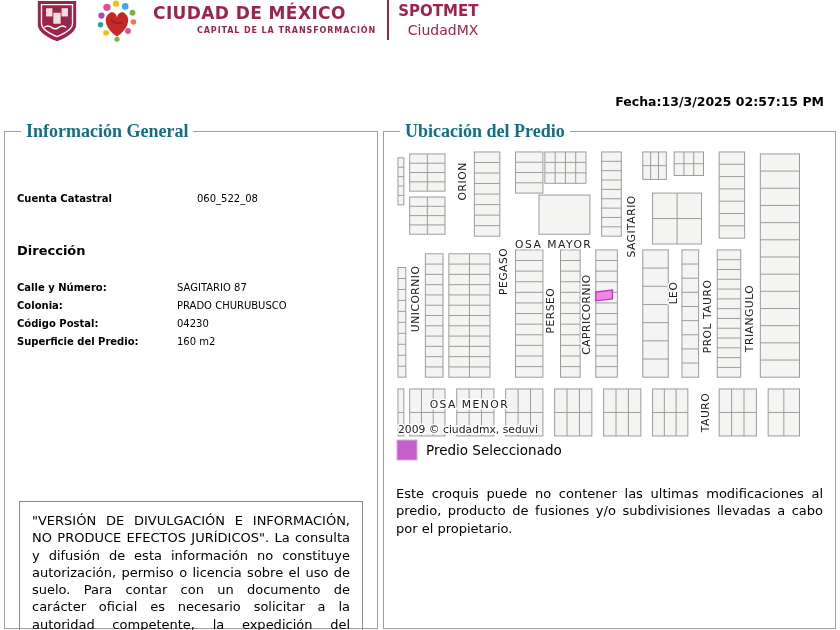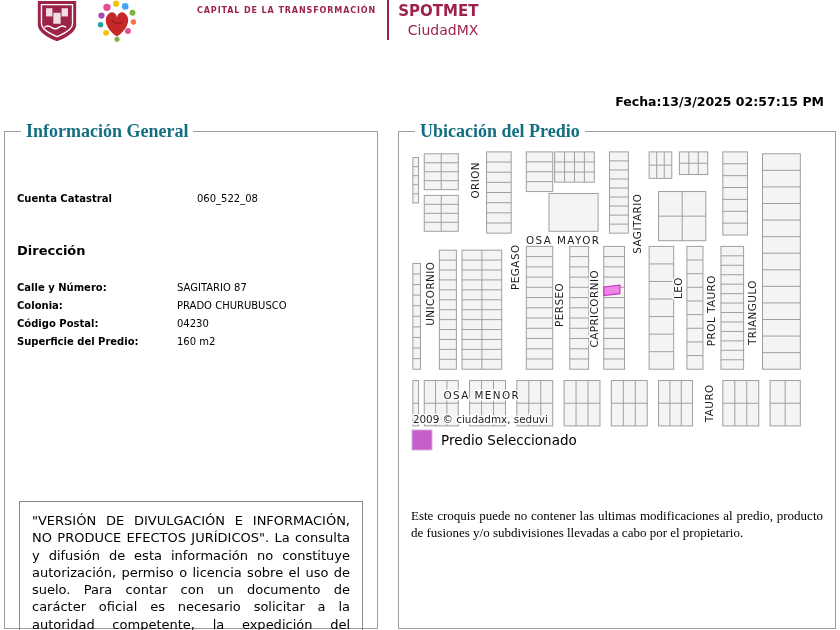--- a/index.html
+++ b/index.html
@@ -16,21 +16,21 @@
   .header-divider { width:2px; height:40px; background:#9d2449; margin:0 9px 0 11px; }
   .app-text { padding-top:2px;text-align:right; }
   .app-title { font-size:15px; font-weight:bold; color:#9d2449; }
   .app-subtitle { font-size:14px; color:#9d2449; margin-top:2px; }
 
   
   .date-line { margin-top:50px; text-align:right; padding-right:16px;
     font-size:12.5px; font-weight:bold; }
 
   
-  .panels { display:flex; gap:20px; margin:12px 4px 0 4px;justify-content:center; }
+  .panels { display:flex; gap:5px; margin:12px 4px 0 4px;justify-content:center; }
   fieldset { border:1px solid #9e9e9e; height:508px; padding:0 12px; }
   fieldset legend { font-family:"Liberation Serif","DejaVu Serif",serif;
     font-weight:bold; font-size:18px; color:#136f80; padding:0 5px; margin-left:4px; }
   .fs-left { width:374px; flex:none; }
   .fs-right { flex:1; }
 
   
   .row { display:flex; font-size:10px; line-height:18px; }
   .row .lbl { font-weight:bold; }
   .row-cuenta { margin-top:48px; }
@@ -44,21 +44,21 @@
   
   .map-wrap { margin-top:8px; }
   .map-svg { display:block; width:100%; height:auto; background:#fff; }
   .map-label { font-family:"DejaVu Sans",sans-serif; font-size:11px; fill:#1c1c1c;
     stroke:#ffffff; stroke-width:3px; paint-order:stroke; letter-spacing:.5px; }
   .map-label-wide { letter-spacing:1.5px; }
   .map-copyright { font-family:"DejaVu Sans",sans-serif; font-size:11px; fill:#222;
     stroke:#ffffff; stroke-width:3px; paint-order:stroke; }
   .legend-row { display:flex; align-items:center; gap:8px; margin-top:0px; }
   .legend-label { font-size:13.5px; }
-  .map-note { margin-top:56px; font-size:13px; line-height:1.35; text-align:justify;font-family:Liberation Serif, serif; }
+  .map-note { margin-top:24px; font-size:13px; line-height:1.35; text-align:justify; }
 </style>
 </head>
 <body>
 
 <div class="header">
   <svg class="logo" width="44" height="42" viewBox="0 0 48 46">
     <path d="M3,1 H45 V27 C45,38 24,45 24,45 C24,45 3,38 3,27 Z" fill="#9d2449"></path>
     <path d="M7,5 H41 V26 C41,34 24,40 24,40 C24,40 7,34 7,26 Z" fill="none" stroke="#ffffff" stroke-width="1.5"></path>
     <rect x="12" y="9" width="7" height="9" fill="#fff" opacity=".85"></rect>
     <rect x="29" y="9" width="7" height="9" fill="#fff" opacity=".85"></rect>
@@ -73,20 +73,21 @@
     <circle cx="8" cy="17" r="3.4" fill="#ab47bc"></circle>
     <circle cx="43" cy="24" r="3" fill="#ff7043"></circle>
     <circle cx="7" cy="27" r="3" fill="#26a69a"></circle>
     <circle cx="13" cy="36" r="3.2" fill="#f4c20d"></circle>
     <circle cx="37" cy="34" r="3.2" fill="#e54e94"></circle>
     <circle cx="25" cy="43" r="2.8" fill="#7cb342"></circle>
     <path d="M25,40 C12,31 10,20 16,15 C21,11 25,16 25,20 C25,16 29,11 34,15 C40,20 38,31 25,40 Z" fill="#c62828"></path>
     <path d="M19,22 q6,6 12,2" stroke="#8e1f1f" fill="none" stroke-width="1.4"></path>
   </svg>
   <div class="brand-text">
+    <div class="brand-title">CIUDAD DE MÉXICO</div>
     <div class="brand-subtitle">CAPITAL DE LA TRANSFORMACIÓN</div>
   </div>
   <div class="header-divider"></div>
   <div class="app-text">
     <div class="app-title">SPOTMET</div>
     <div class="app-subtitle">CiudadMX</div>
   </div>
 </div>
 
 <div class="date-line">Fecha:13/3/2025 02:57:15 PM</div>

